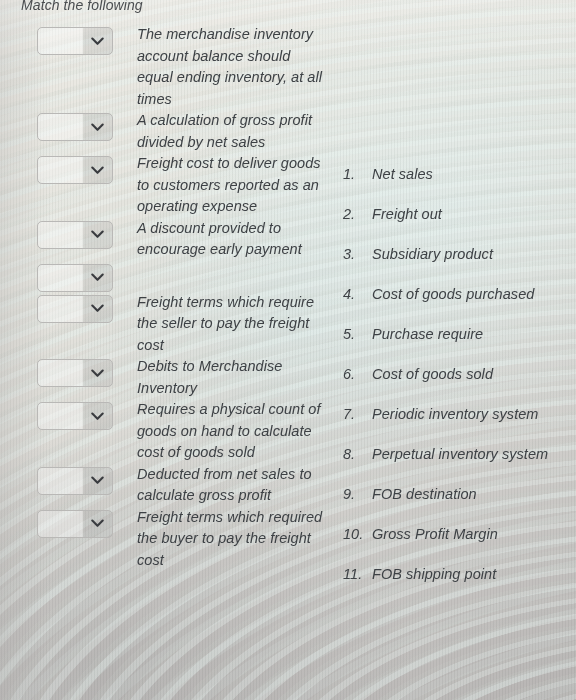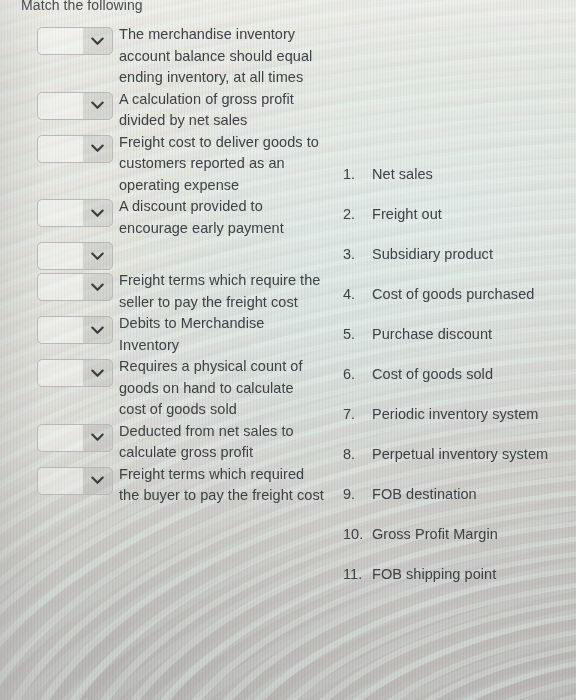--- a/index.html
+++ b/index.html
@@ -15,20 +15,21 @@
   }
 
   #screen {
     position: relative;
     width: 576px;
     height: 700px;
     overflow: hidden;
     
     background:
       linear-gradient(160deg, #eceae4 0%, #e7e6e0 28%, #dedcd7 50%, #cfcdca 72%, #b7b4b3 100%);
+    font-style: italic;
   }
 
   
   .layer {
     position: absolute;
     inset: 0;
     pointer-events: none;
   }
   #moire-vertical {
     background-image: repeating-linear-gradient(
@@ -139,21 +140,21 @@
     width: 29px;
     display: flex;
     align-items: center;
     justify-content: center;
   }
   .dropdown .caret svg {
     display: block;
   }
   .prompt {
     flex: 1 1 auto;
-    margin-left: 6px;
+    margin-left: 24px;
     padding-right: 6px;
     font-size: 14.5px;
     line-height: 21.5px;
     color: #3d4145;
     letter-spacing: 0.05px;
   }
 
   
   #options-list {
     position: absolute;
@@ -320,21 +321,21 @@
         <div class="option-row">
           <span class="option-num">3.</span>
           <span class="option-label">Subsidiary product</span>
         </div>
         <div class="option-row">
           <span class="option-num">4.</span>
           <span class="option-label">Cost of goods purchased</span>
         </div>
         <div class="option-row">
           <span class="option-num">5.</span>
-          <span class="option-label">Purchase discount</span>
+          <span class="option-label">Purchase require</span>
         </div>
         <div class="option-row">
           <span class="option-num">6.</span>
           <span class="option-label">Cost of goods sold</span>
         </div>
         <div class="option-row">
           <span class="option-num">7.</span>
           <span class="option-label">Periodic inventory system</span>
         </div>
         <div class="option-row">

